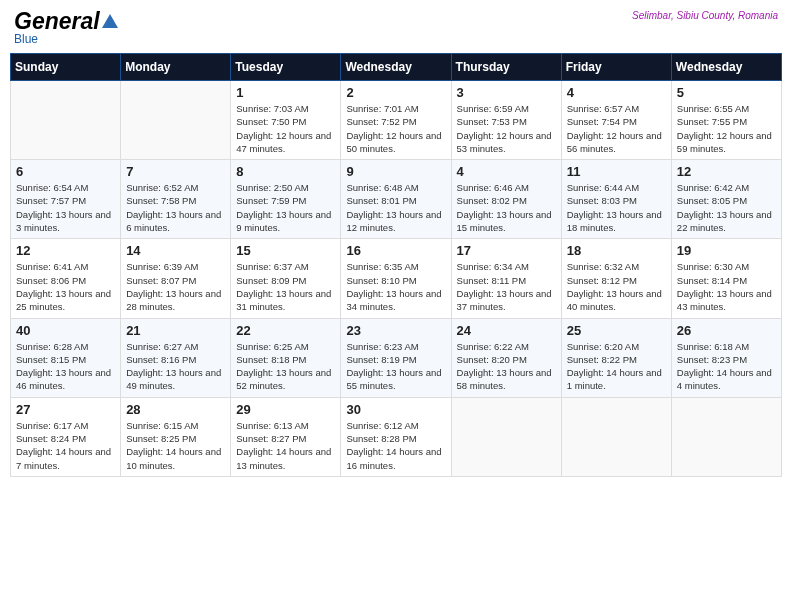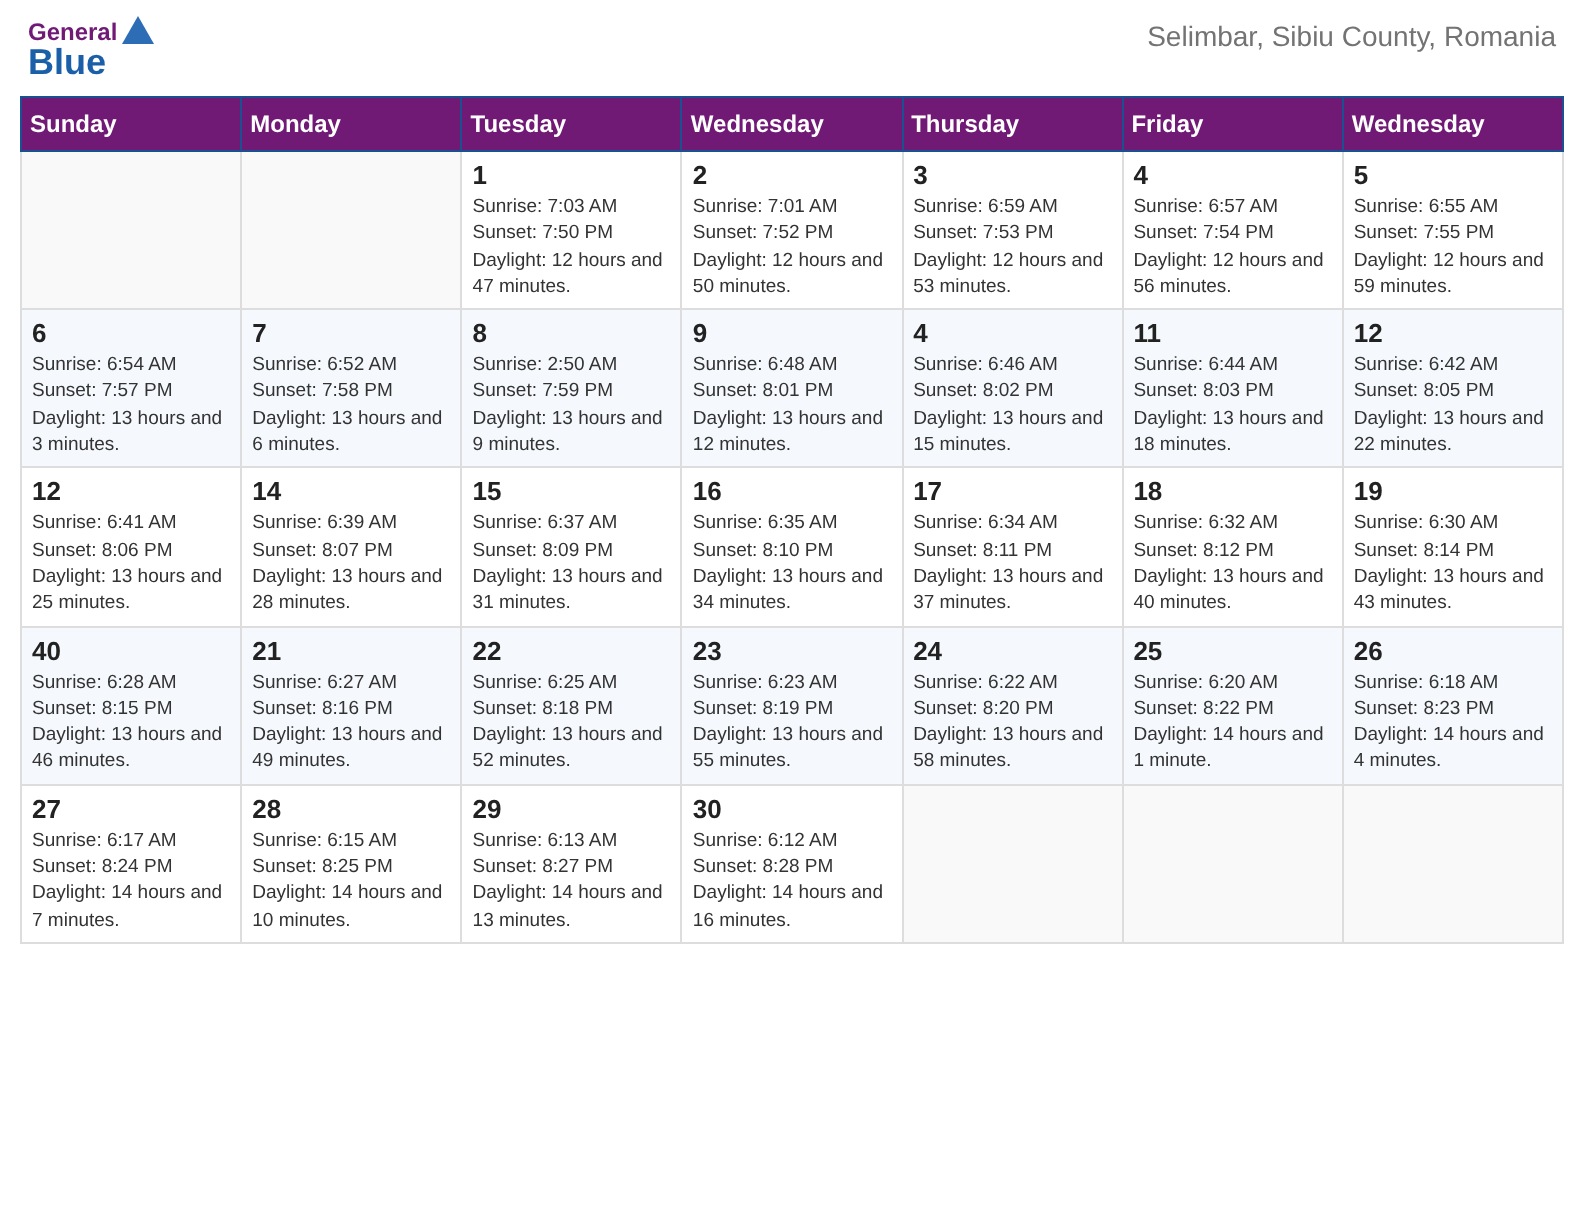--- a/index.html
+++ b/index.html
@@ -16,55 +16,57 @@
       align-items: flex-start;
       margin-bottom: 8px;
       padding: 0 4px;
     }
     .logo {
       display: flex;
       flex-direction: column;
       align-items: flex-start;
     }
     .logo-text-general {
+      font-size: 23px;
+      font-weight: bold;
+      color: #000000;
+      line-height: 1;
+      font-style: italic;
+    }
+    .logo-text-blue {
       font-size: 12px;
-      font-weight: bold;
-      color: #701a75;
-      line-height: 1;
-    }
-    .logo-text-blue {
-      font-size: 18px;
-      font-weight: bold;
+      font-weight: normal;
       color: #1a5fa8;
       line-height: 1;
     }
     .logo-row {
       display: flex;
       align-items: center;
     }
     .title-area {
       text-align: right;
     }
     .calendar-title {
       font-size: 32px;
       font-weight: bold;
       color: #333;
       line-height: 1.1;
     }
     .calendar-subtitle {
-      font-size: 14px;
-      color: #737373;
+      font-size: 10px;
+      color: #a21caf;
+      font-style: italic;
     }
     table {
       width: 100%;
       border-collapse: collapse;
       border: 1px solid #ccc;
     }
     th {
-      background-color: #701a75;
+      background-color: #0f172a;
       color: #fff;
       font-size: 12px;
       font-weight: bold;
       padding: 6px 4px;
       text-align: left;
       border: 1px solid #1a5090;
     }
     td {
       vertical-align: top;
       border: 1px solid #ddd;

